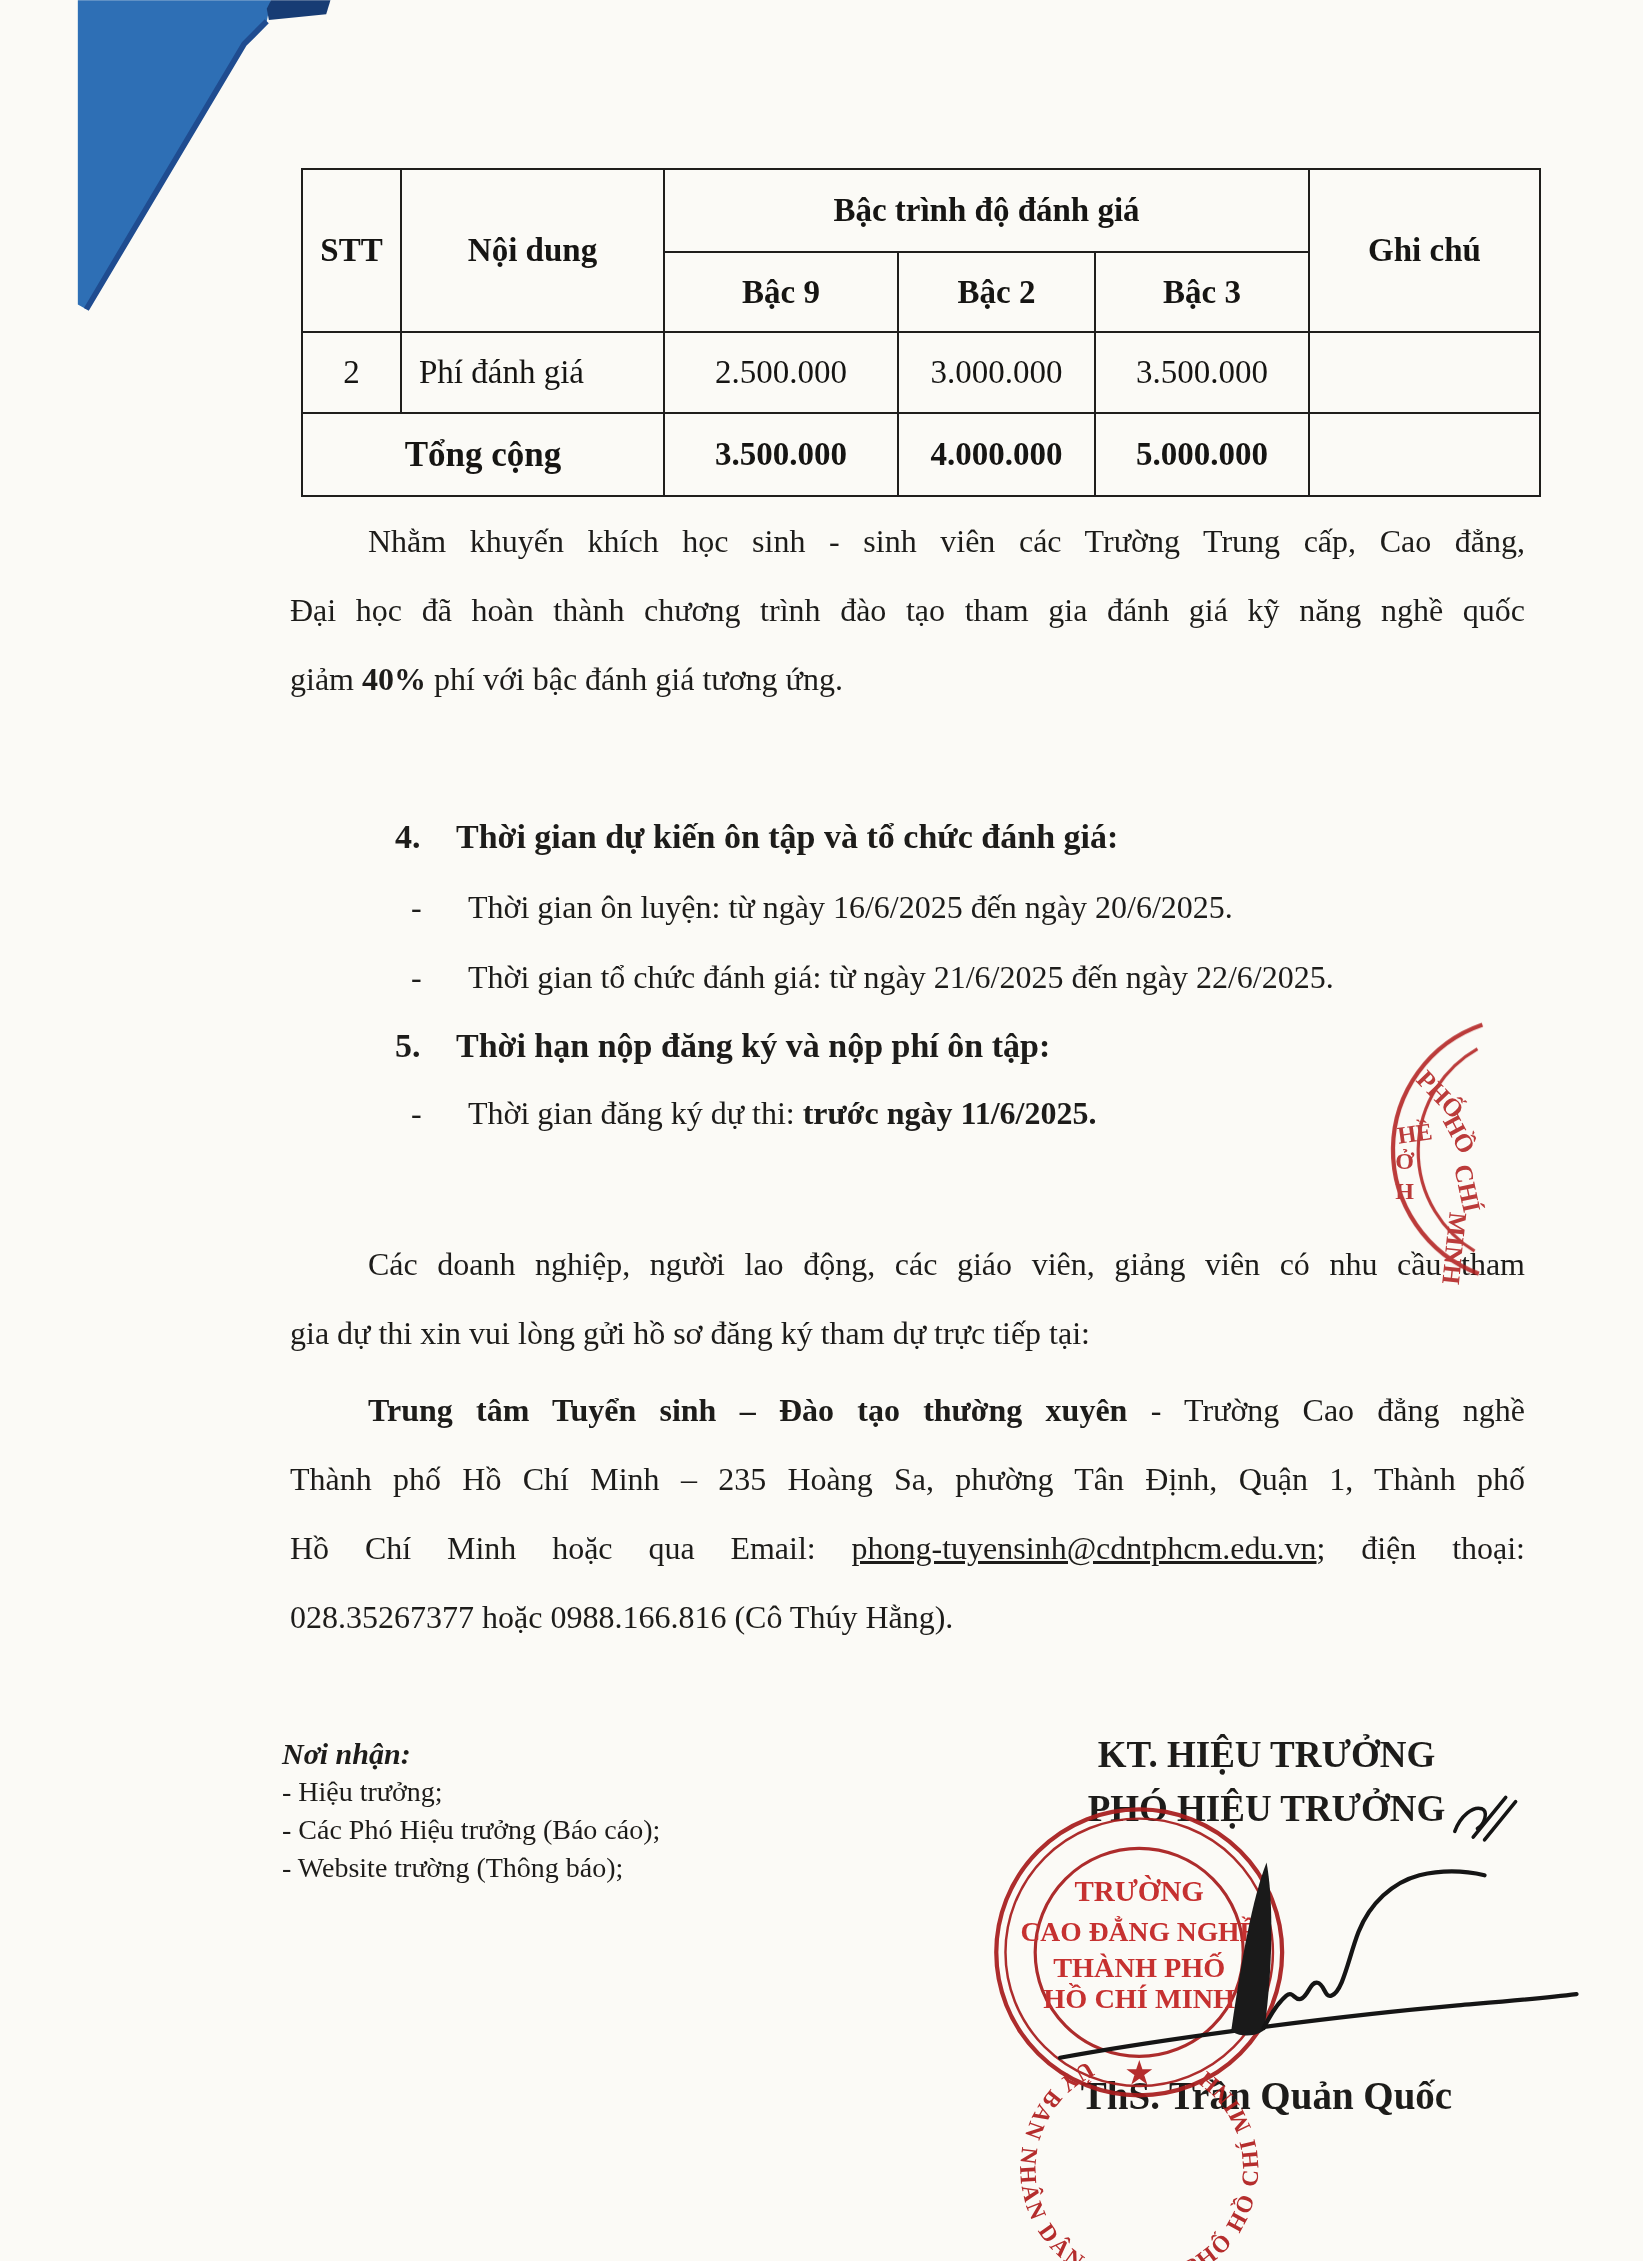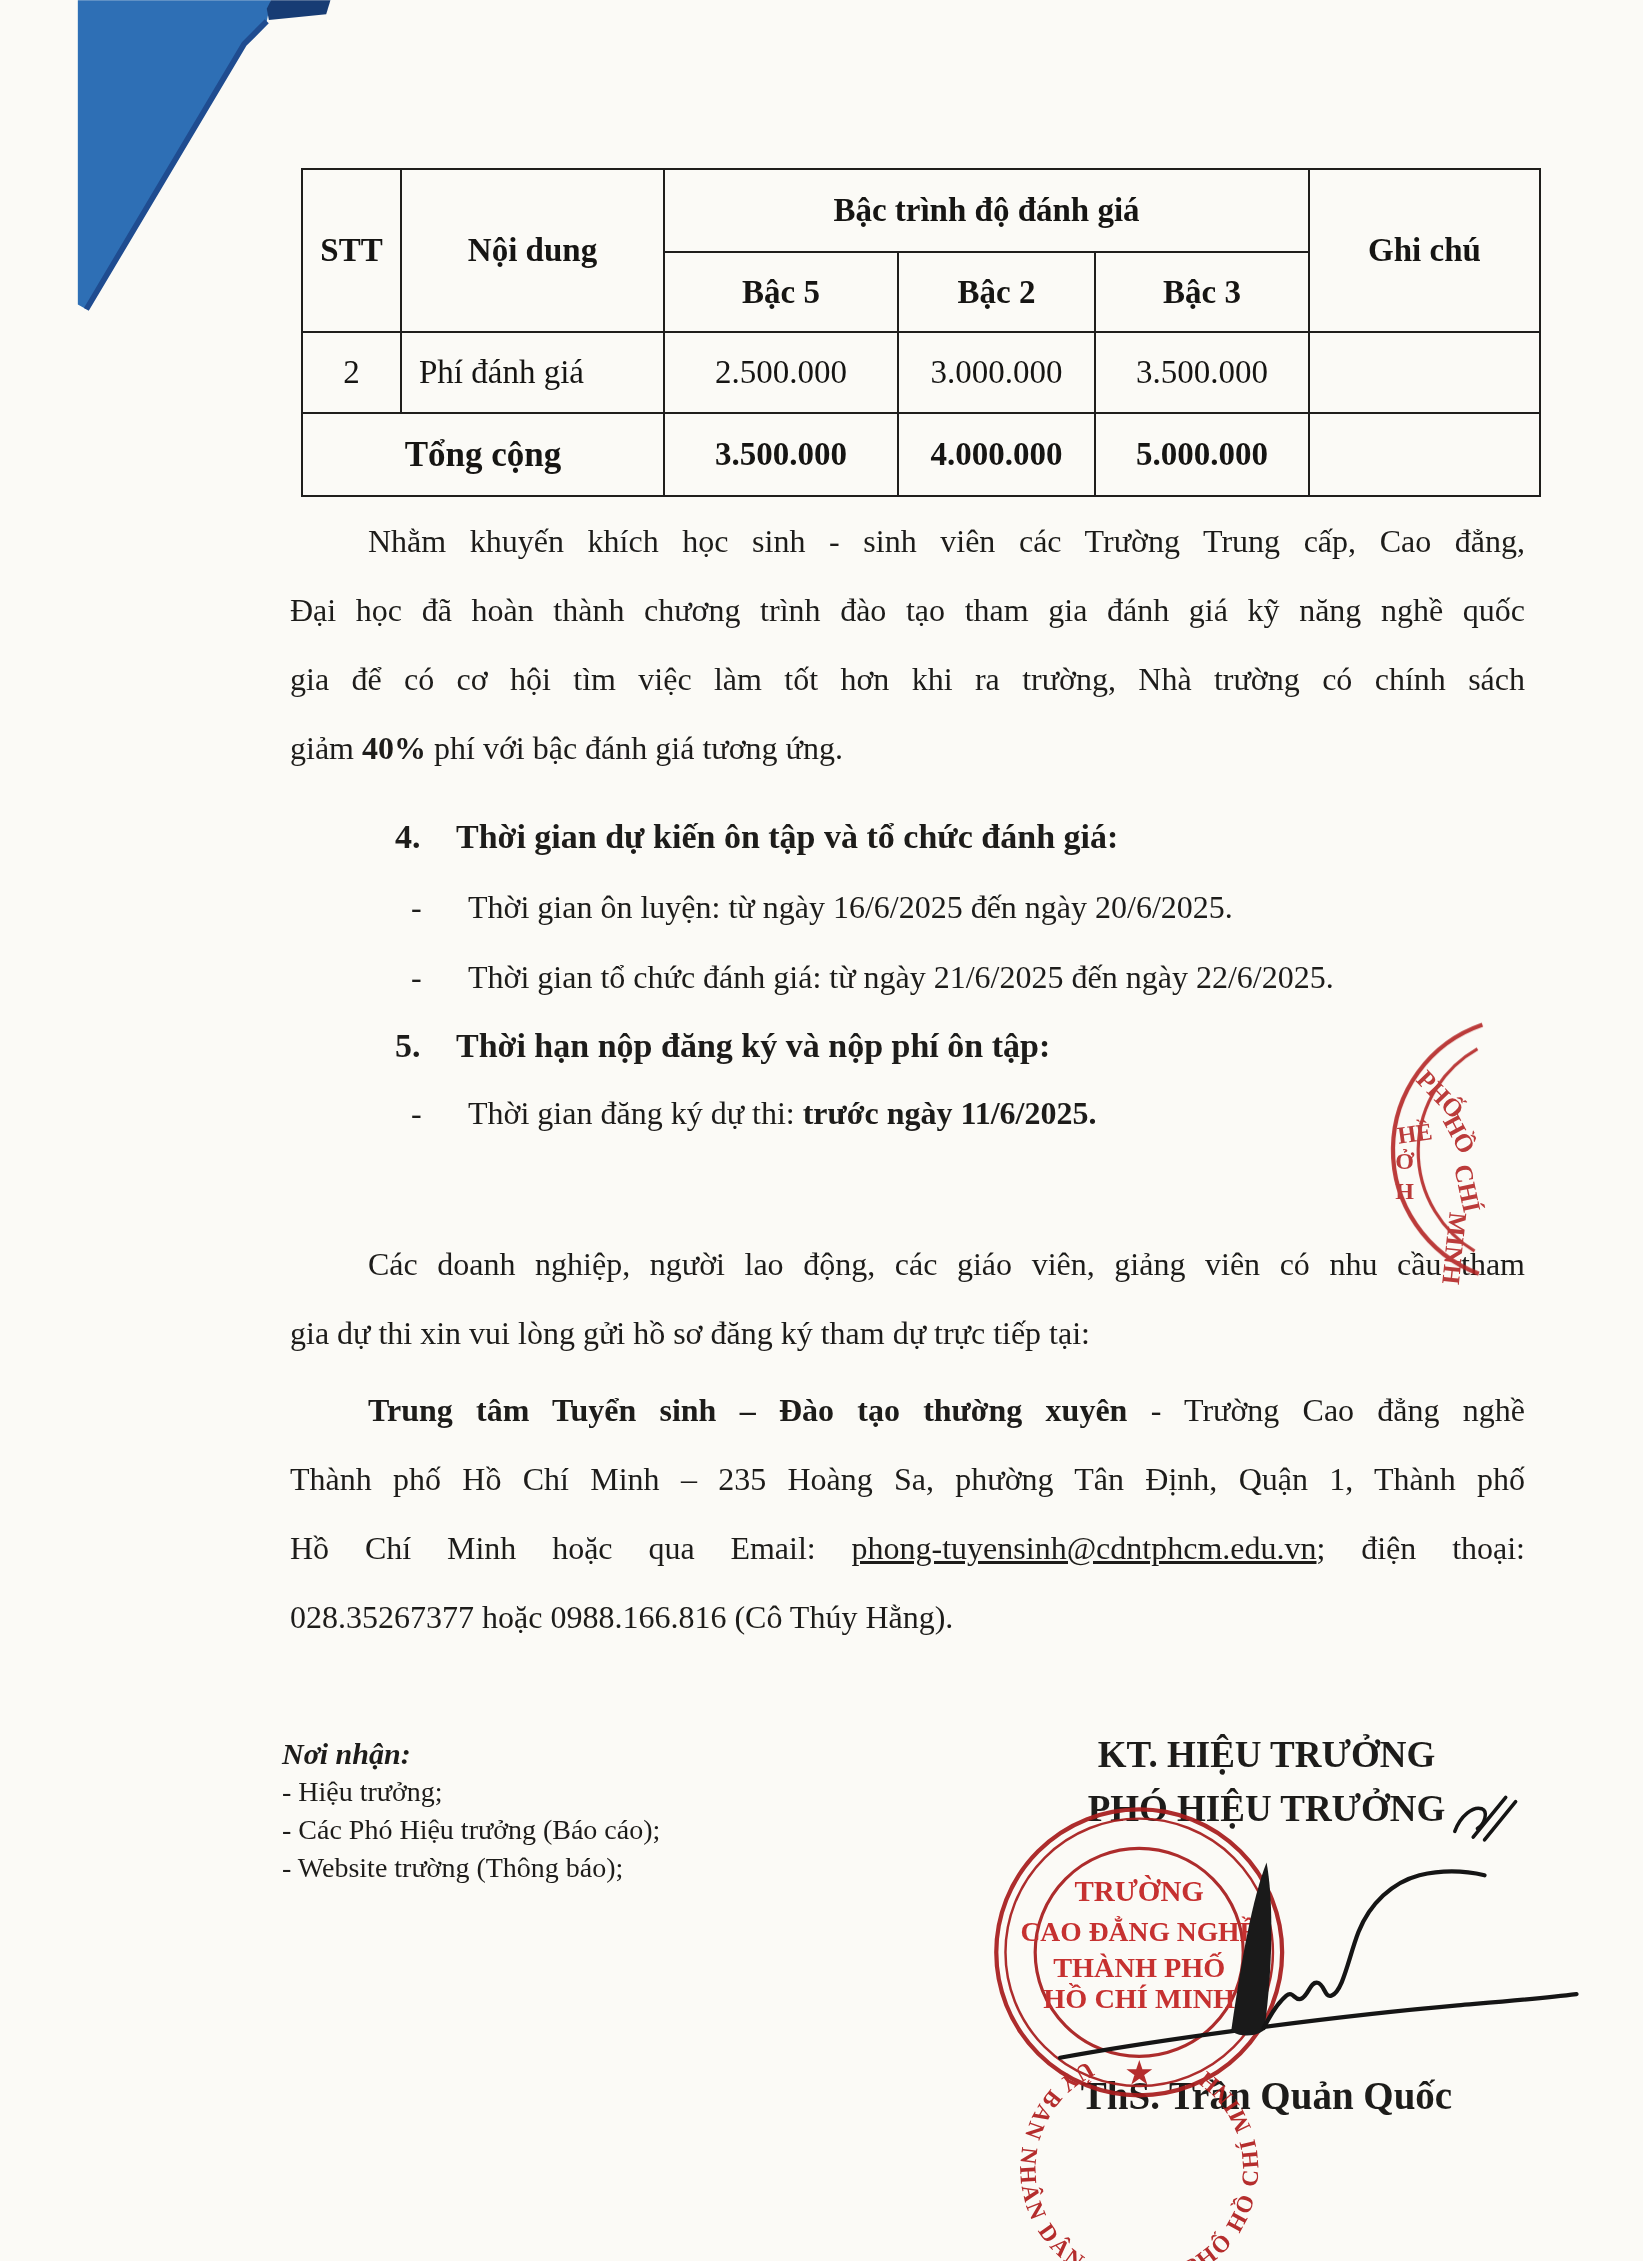--- a/index.html
+++ b/index.html
@@ -61,21 +61,21 @@
         <col style="width:231px">
     </colgroup>
     <tbody>
         <tr style="height:83px">
       <td rowspan="2" class="hb">STT</td>
       <td rowspan="2" class="hb">Nội dung</td>
       <td colspan="3" class="hb">Bậc trình độ đánh giá</td>
       <td rowspan="2" class="hb">Ghi chú</td>
     </tr>
     <tr style="height:80px">
-      <td class="hb">Bậc 5</td>
+      <td class="hb">Bậc 9</td>
       <td class="hb">Bậc 2</td>
       <td class="hb">Bậc 3</td>
     </tr>
     <tr style="height:81px">
       <td>2</td>
       <td class="c-label">Phí đánh giá</td>
       <td>2.500.000</td>
       <td>3.000.000</td>
       <td>3.500.000</td>
       <td></td>
@@ -86,21 +86,20 @@
       <td class="hb">4.000.000</td>
       <td class="hb">5.000.000</td>
       <td></td>
     </tr>
   </tbody>
     </table>
 
   <div class="tblock" style="top:507px">
     <div class="jline indent">Nhằm khuyến khích học sinh - sinh viên các Trường Trung cấp, Cao đẳng,</div>
     <div class="jline">Đại học đã hoàn thành chương trình đào tạo tham gia đánh giá kỹ năng nghề quốc</div>
-    <div class="jline">gia để có cơ hội tìm việc làm tốt hơn khi ra trường, Nhà trường có chính sách</div>
     <div class="nline"><span>giảm </span><b>40%</b><span> phí với bậc đánh giá tương ứng.</span></div>
   </div>
 
   <div class="hline" style="top:802px">
     <span class="hnum">4.</span><span>Thời gian dự kiến ôn tập và tổ chức đánh giá:</span>
   </div>
   <div class="bline" style="top:873px">
     <span class="bdash">-</span><span>Thời gian ôn luyện: từ ngày 16/6/2025 đến ngày 20/6/2025.</span>
   </div>
   <div class="bline" style="top:943px">

